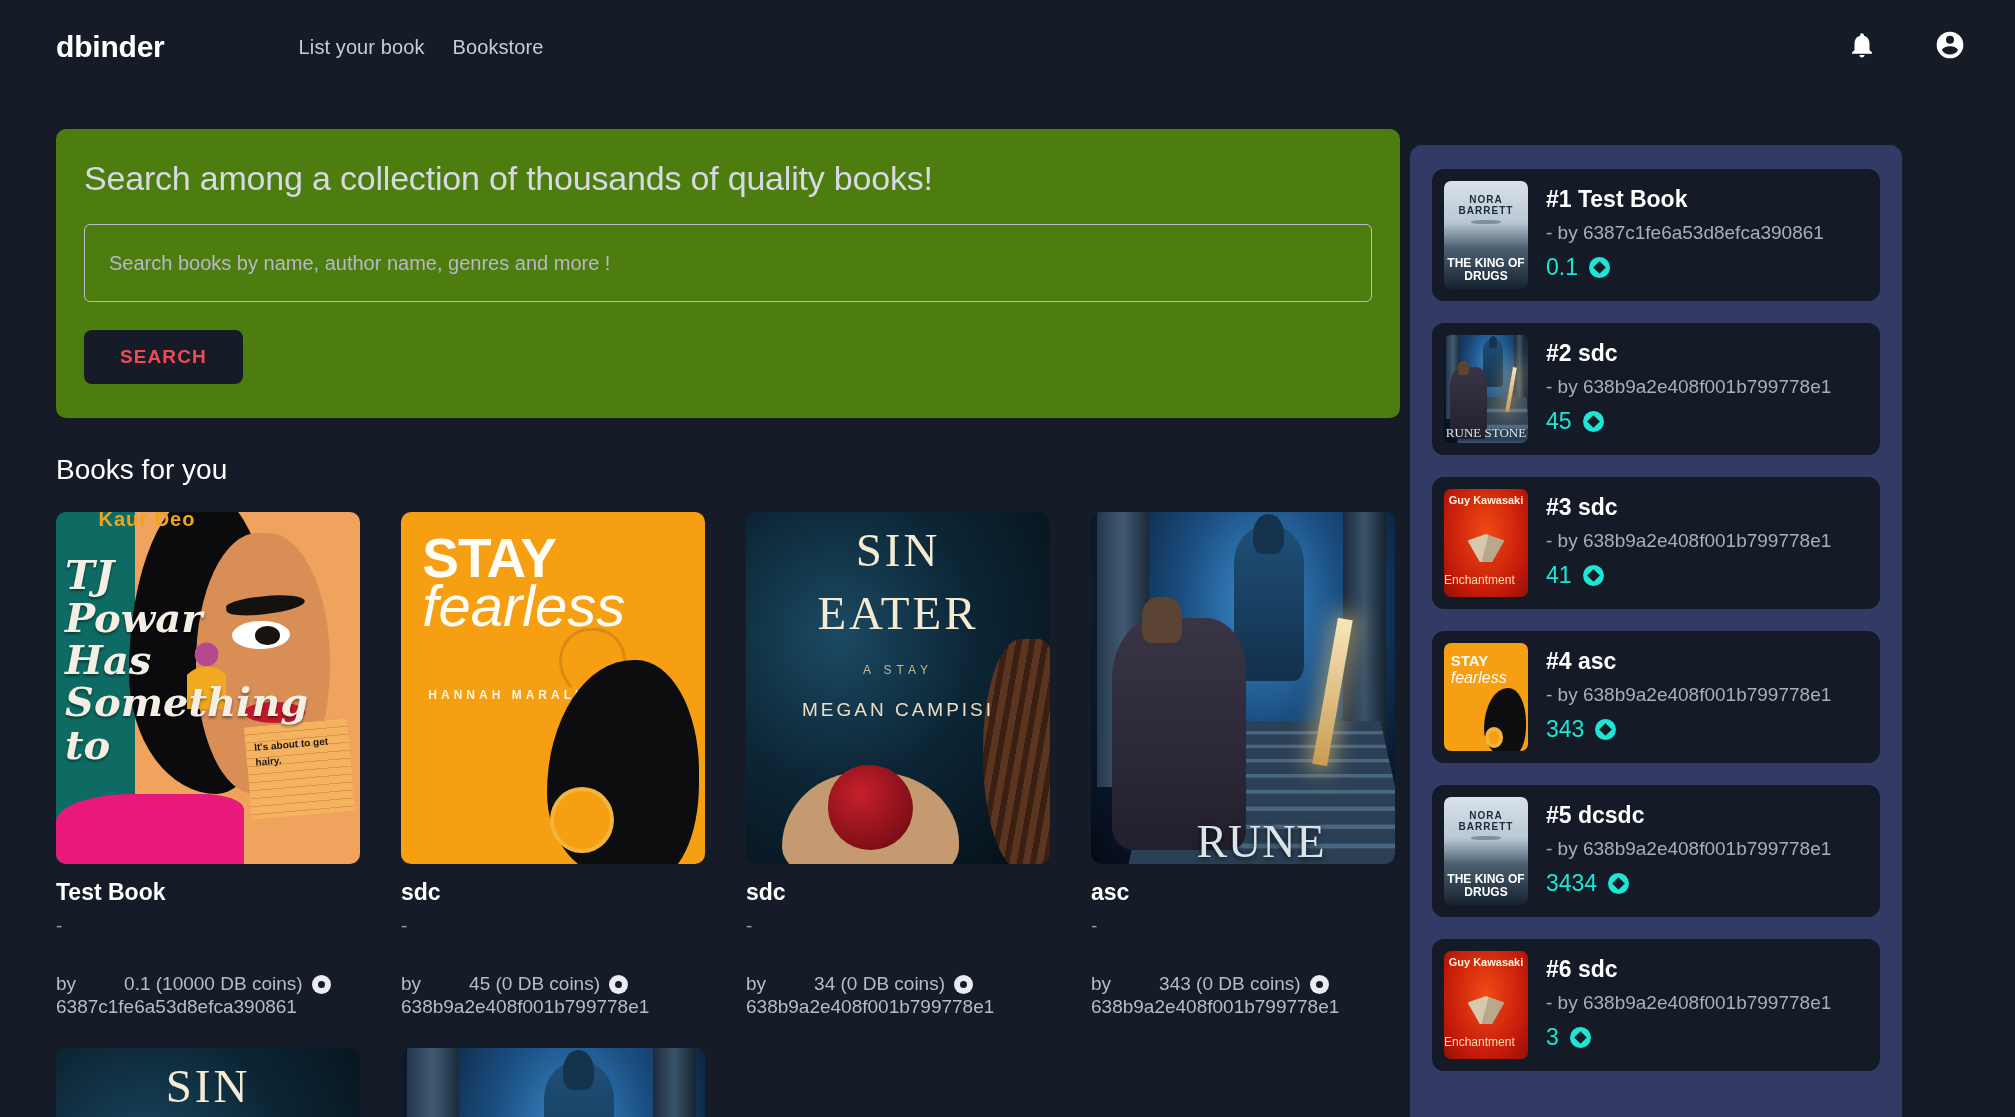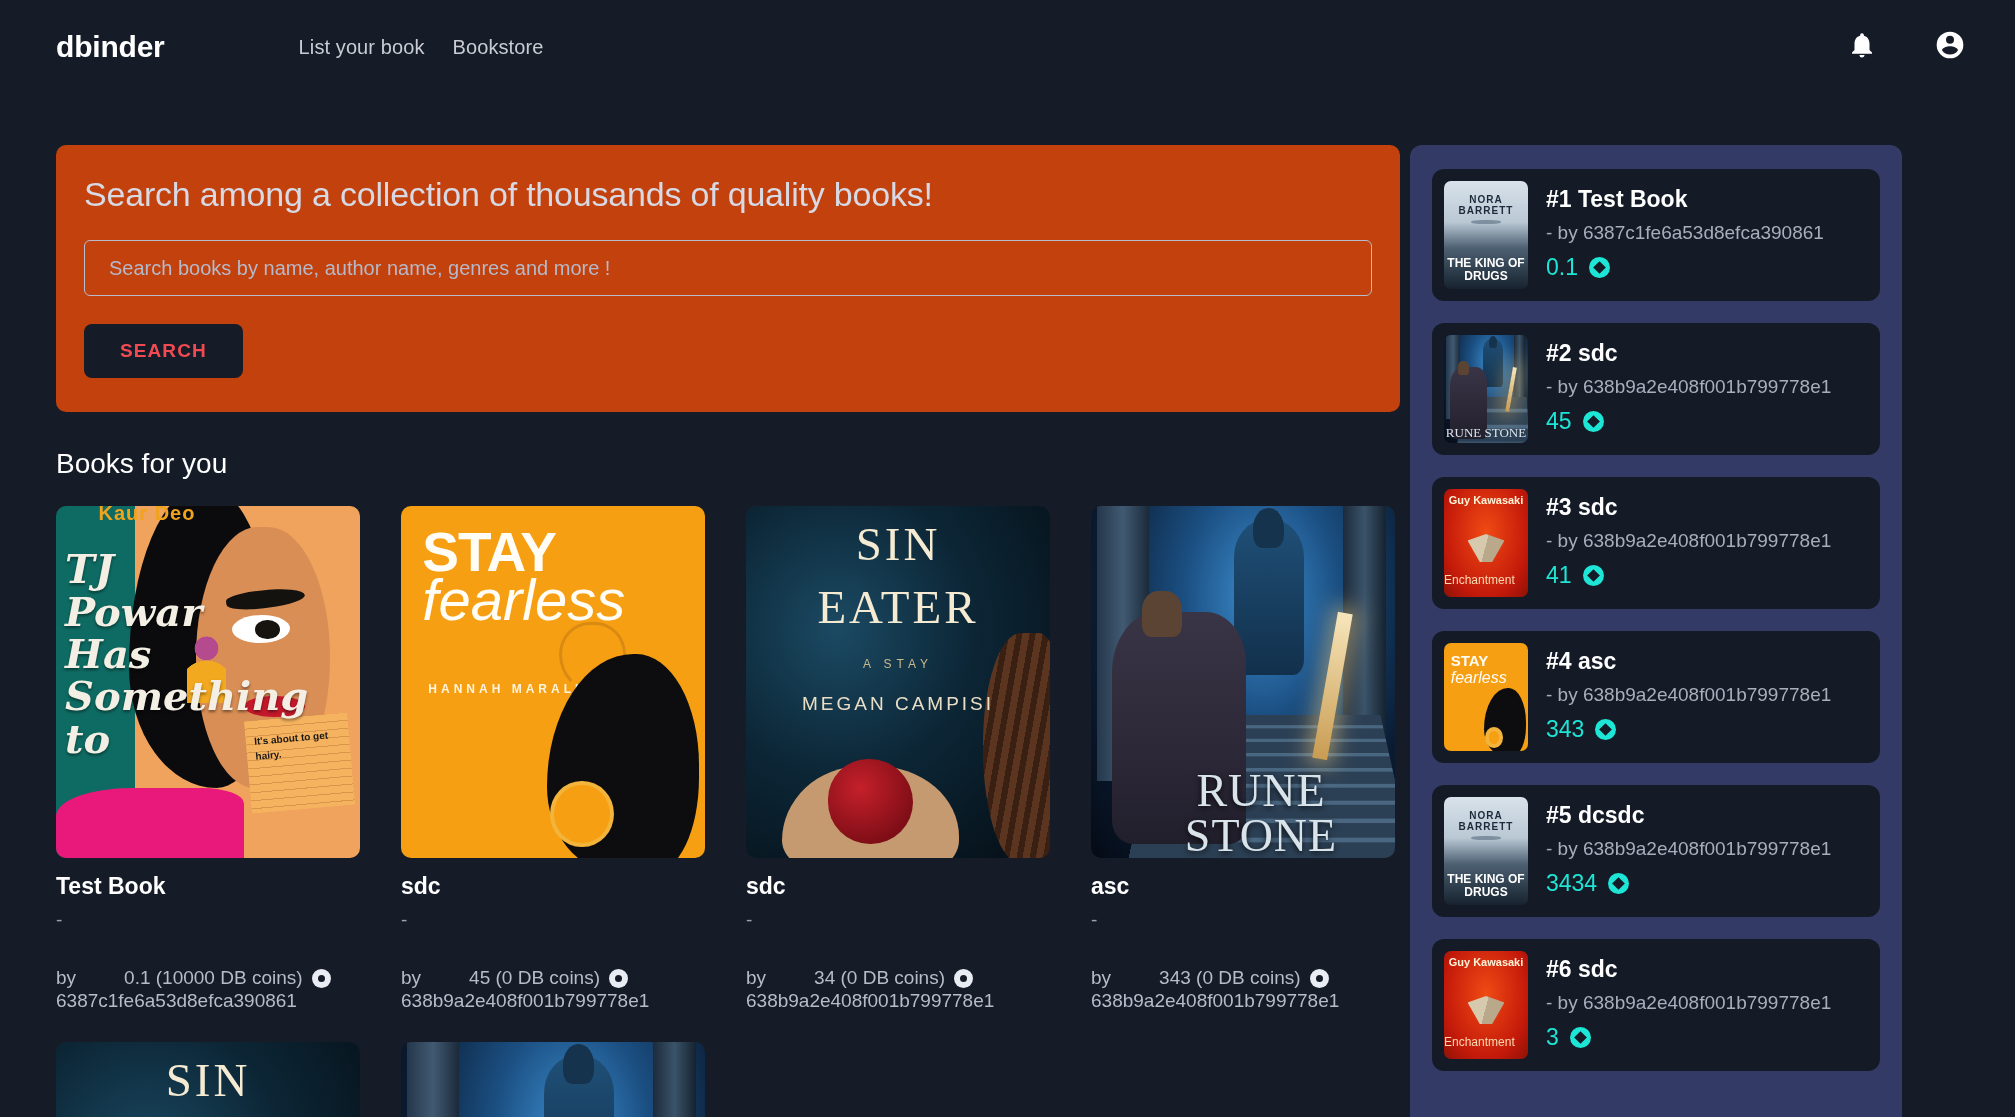--- a/index.html
+++ b/index.html
@@ -33,32 +33,32 @@
   }
   .icon-btn svg { fill: #ffffff; }
 
   
   .layout { display: flex; align-items: flex-start; }
   .left-col { width: 1410px; flex: 0 0 1410px; padding: 0 0 0 56px; }
   .right-col { width: 605px; flex: 0 0 605px; }
 
   
   .search-panel {
-    margin-top: 51px;
+    margin-top: 35px;
     width: 1344px;
-    background: #c2410c;
+    background: #4d7c0f;
     border-radius: 10px;
     padding: 30px 28px 34px 28px;
   }
   .search-title {
     color: #d7d9e4; font-size: 34px; font-weight: 400;
     letter-spacing: -0.2px; margin-bottom: 26px;
   }
   .search-input {
-    display: block; width: 1288px; height: 56px;
+    display: block; width: 1288px; height: 78px;
     background: transparent;
     border: 1px solid #b9bccd; border-radius: 6px;
     color: #e4e6ef; font-size: 20px;
     font-family: "Liberation Sans", sans-serif;
     padding: 12px 24px; outline: none;
   }
   .search-input::placeholder { color: #b6b9c9; }
   .search-btn {
     margin-top: 28px;
     background: #151c28; border: none; border-radius: 8px;
@@ -500,21 +500,20 @@
         <div class="cover">
           <div class="cv cv-rune">
             <div class="rune-col-l"></div>
             <div class="rune-col-r"></div>
             <div class="rune-steps"></div>
             <div class="rune-mage"></div>
             <div class="rune-sword"></div>
             <div class="rune-knight"></div>
             <div class="rune-t">
               <div>RUNE</div>
-              <div>STONE</div>
             </div>
           </div>
         </div>
         <div class="book-title">asc</div>
         <div class="book-desc">-</div>
         <div class="book-meta">
           <div class="meta-row">
             <span>by</span>
             <span class="meta-price">
               <span>343 (0 DB coins)</span>

